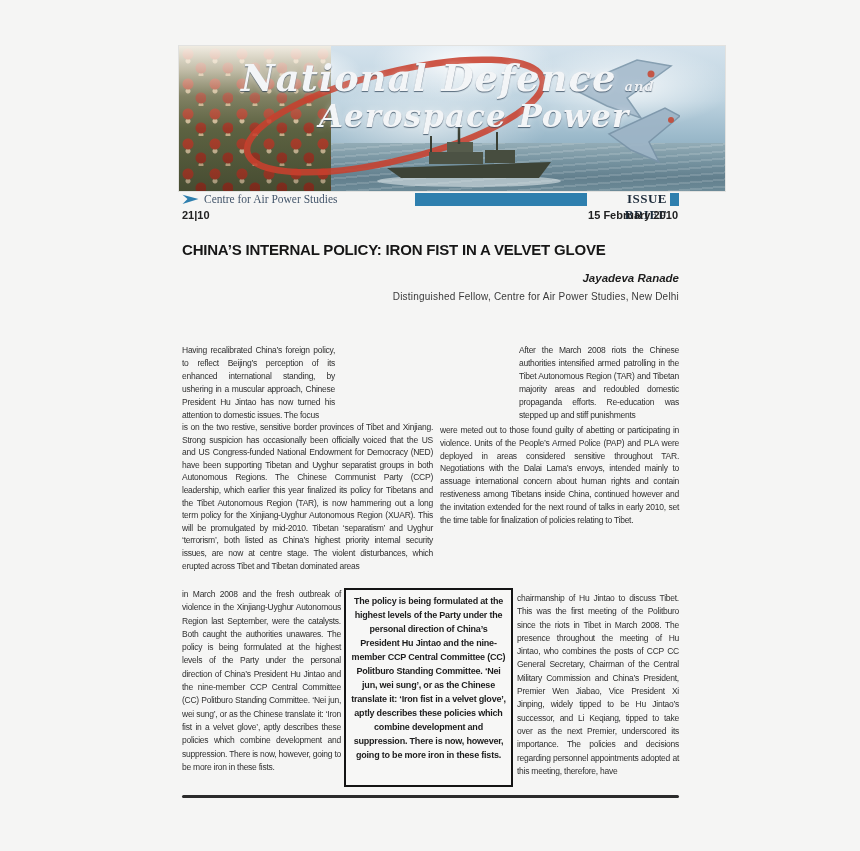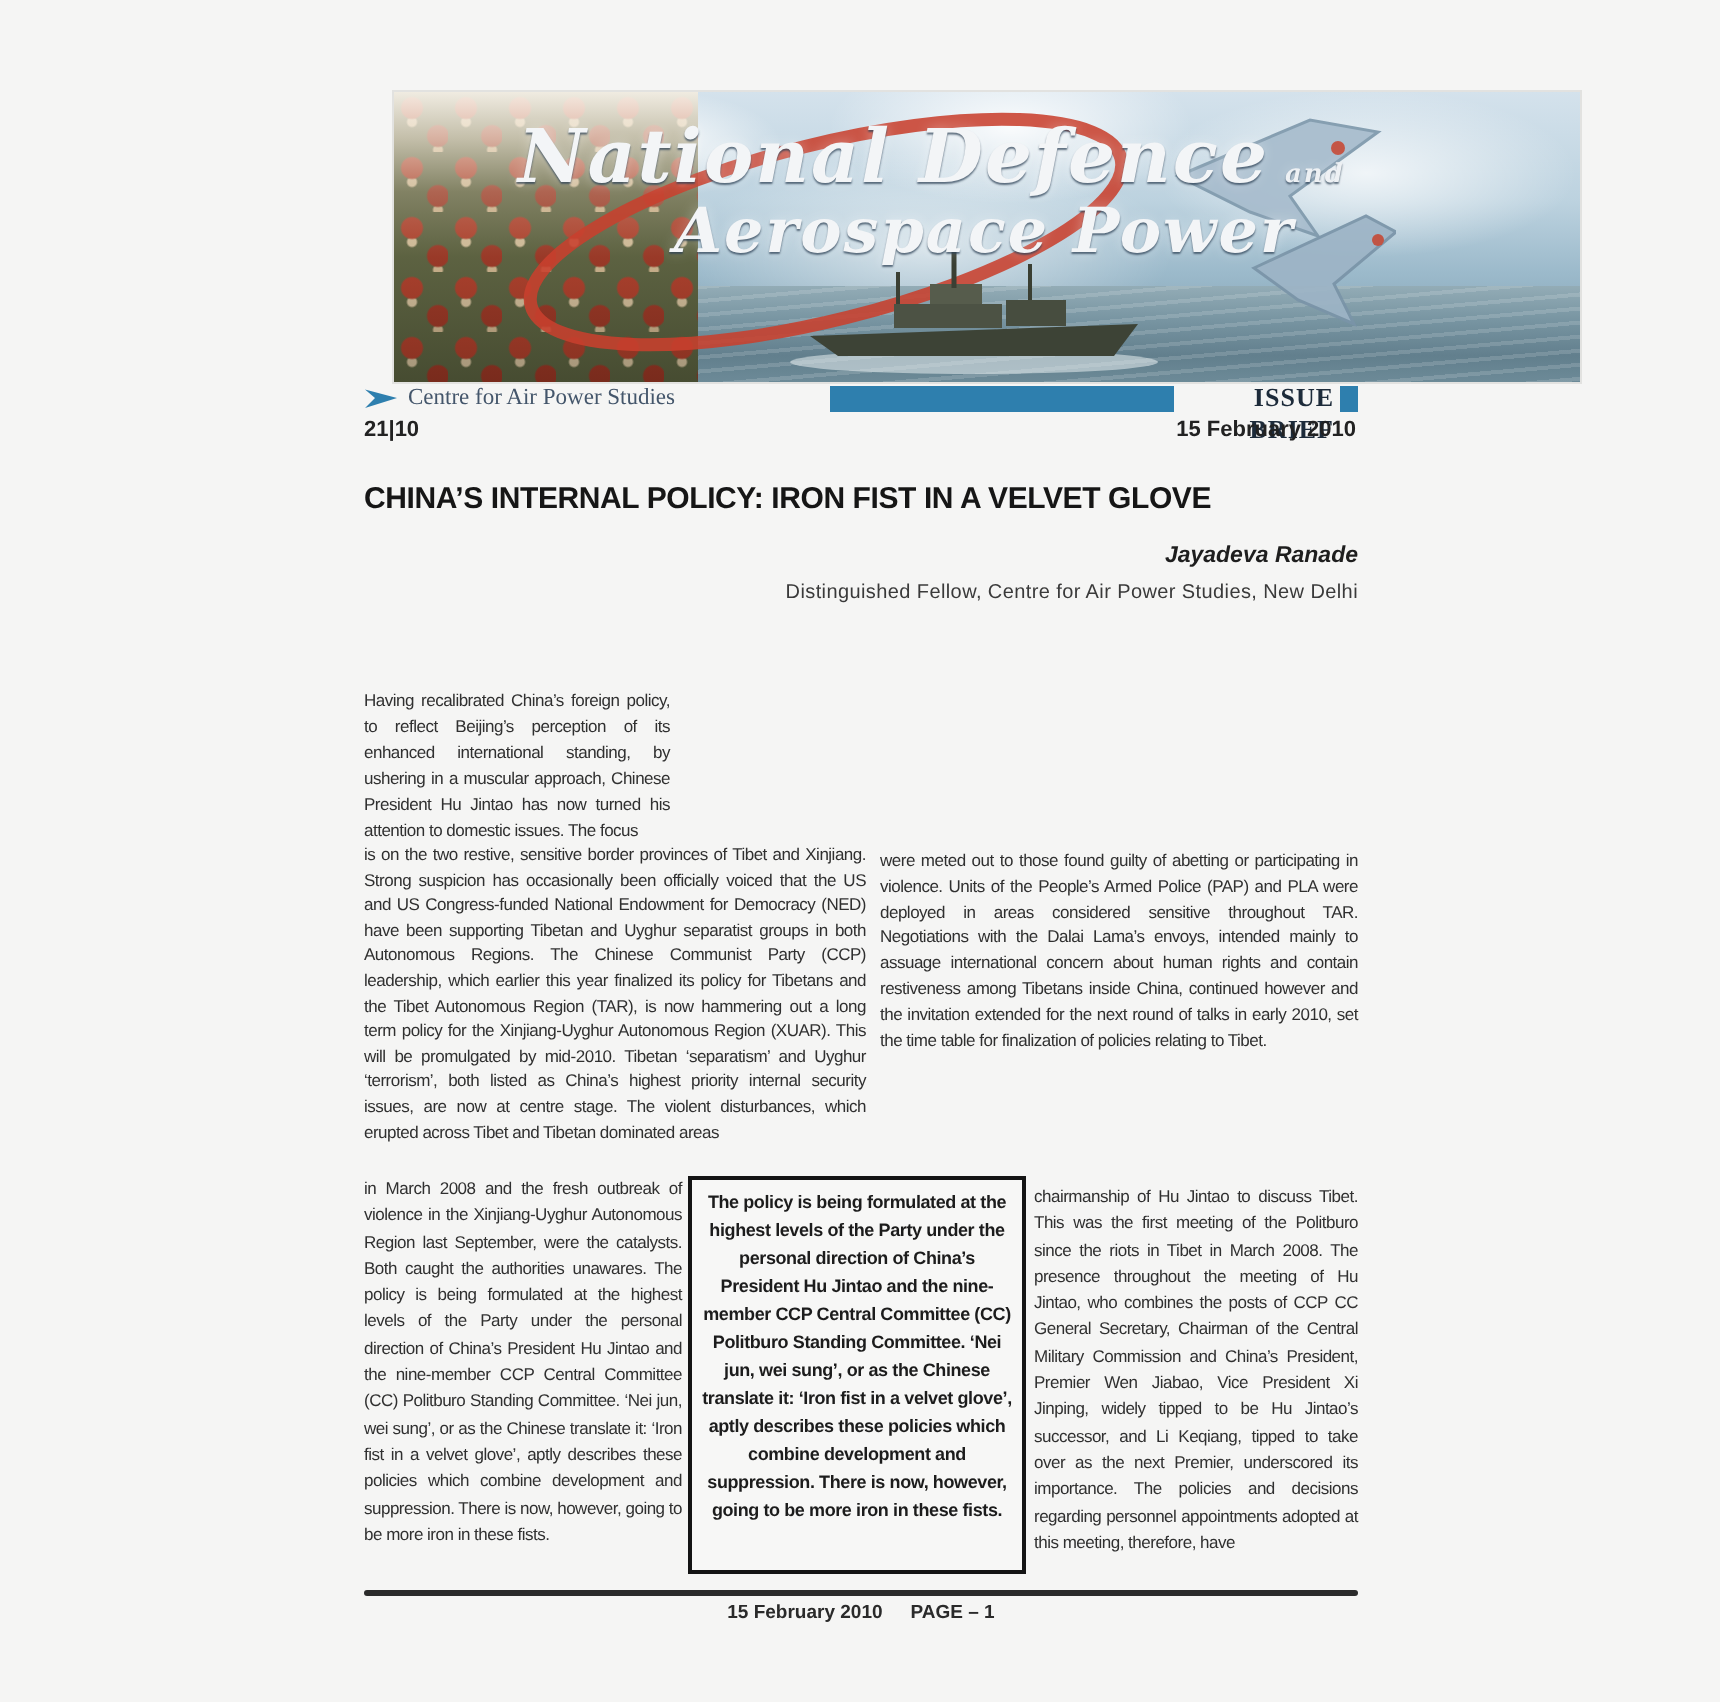--- a/index.html
+++ b/index.html
@@ -3,22 +3,22 @@
 <meta charset="utf-8">
 <style>
   html,body{margin:0;padding:0;}
   .page{
     position:relative; width:860px; height:851px;
     background:#f5f5f4; overflow:hidden;
     font-family:"Liberation Sans", sans-serif; color:#2e2e2e;
   }
   
   .masthead{
-    position:absolute; left:178px; top:45px; width:595px; height:147px;
-    overflow:hidden; border:1px solid #e2e2e0; box-sizing:border-box;margin-left:18px;
+    position:absolute; left:178px; top:45px; width:548px; height:147px;
+    overflow:hidden; border:1px solid #e2e2e0; box-sizing:border-box;
   }
   .sky{
     position:absolute; inset:0;
     background:
       radial-gradient(90px 38px at 22% 18%, rgba(255,255,255,.95), rgba(255,255,255,0) 70%),
       radial-gradient(130px 55px at 52% 12%, rgba(255,255,255,.9), rgba(255,255,255,0) 70%),
       radial-gradient(150px 60px at 82% 28%, rgba(255,255,255,.75), rgba(255,255,255,0) 70%),
       radial-gradient(170px 70px at 45% 55%, rgba(255,255,255,.55), rgba(255,255,255,0) 72%),
       linear-gradient(180deg,#d4e2ec 0%,#bcd2df 38%,#9cbacb 62%,#88a8ba 80%,#7b9cae 100%);
   }
@@ -162,27 +162,25 @@
   <div class="issue-no">21|10</div>
   <div class="issue-date">15 February 2010</div>
 
   <h1 class="art-title" style="margin:0">CHINA’S INTERNAL POLICY: IRON FIST IN A VELVET GLOVE</h1>
   <div class="art-author">Jayadeva Ranade</div>
   <div class="art-affil">Distinguished Fellow, Centre for Air Power Studies, New Delhi</div>
 
   <div class="btxt blk-a">Having recalibrated China’s foreign policy, to reflect Beijing’s perception of its enhanced international standing, by ushering in a muscular approach, Chinese President Hu Jintao has now turned his attention to domestic issues. The focus</div>
   <div class="btxt blk-b">is on the two restive, sensitive border provinces of Tibet and Xinjiang. Strong suspicion has occasionally been officially voiced that the US and US Congress-funded National Endowment for Democracy (NED) have been supporting Tibetan and Uyghur separatist groups in both Autonomous Regions. The Chinese Communist Party (CCP) leadership, which earlier this year finalized its policy for Tibetans and the Tibet Autonomous Region (TAR), is now hammering out a long term policy for the Xinjiang-Uyghur Autonomous Region (XUAR). This will be promulgated by mid-2010. Tibetan ‘separatism’ and Uyghur ‘terrorism’, both listed as China’s highest priority internal security issues, are now at centre stage. The violent disturbances, which erupted across Tibet and Tibetan dominated areas</div>
   <div class="btxt blk-c">in March 2008 and the fresh outbreak of violence in the Xinjiang-Uyghur Autonomous Region last September, were the catalysts. Both caught the authorities unawares. The policy is being formulated at the highest levels of the Party under the personal direction of China’s President Hu Jintao and the nine-member CCP Central Committee (CC) Politburo Standing Committee. ‘Nei jun, wei sung’, or as the Chinese translate it: ‘Iron fist in a velvet glove’, aptly describes these policies which combine development and suppression. There is now, however, going to be more iron in these fists.</div>
+  <div class="btxt blk-d">After the March 2008 riots the Chinese authorities intensified armed patrolling in the Tibet Autonomous Region (TAR) and Tibetan majority areas and redoubled domestic propaganda efforts. Re-education was stepped up and stiff punishments</div>
   <div class="btxt blk-e">
     <div class="p1">were meted out to those found guilty of abetting or participating in violence. Units of the People’s Armed Police (PAP) and PLA were deployed in areas considered sensitive throughout TAR. Negotiations with the Dalai Lama’s envoys, intended mainly to assuage international concern about human rights and contain restiveness among Tibetans inside China, continued however and the invitation extended for the next round of talks in early 2010, set the time table for finalization of policies relating to Tibet.</div>
   </div>
   <div class="btxt blk-f">chairmanship of Hu Jintao to discuss Tibet. This was the first meeting of the Politburo since the riots in Tibet in March 2008. The presence throughout the meeting of Hu Jintao, who combines the posts of CCP CC General Secretary, Chairman of the Central Military Commission and China’s President, Premier Wen Jiabao, Vice President Xi Jinping, widely tipped to be Hu Jintao’s successor, and Li Keqiang, tipped to take over as the next Premier, underscored its importance. The policies and decisions regarding personnel appointments adopted at this meeting, therefore, have</div>
 
   <div class="pullbox box2">
     <span>The policy is being formulated at the highest levels of the Party under the personal direction of China’s President Hu Jintao and the nine-member CCP Central Committee (CC) Politburo Standing Committee. ‘Nei jun, wei sung’, or as the Chinese translate it: ‘Iron fist in a velvet glove’, aptly describes these policies which combine development and suppression. There is now, however, going to be more iron in these fists.</span>
   </div>
 
   <div class="foot-rule"></div>
-  <div class="foot-text">
-    <span>15 February 2010</span><span class="gap"></span><span>PAGE – 1</span>
-  </div>
 
 </div>
 
 </body></html>

